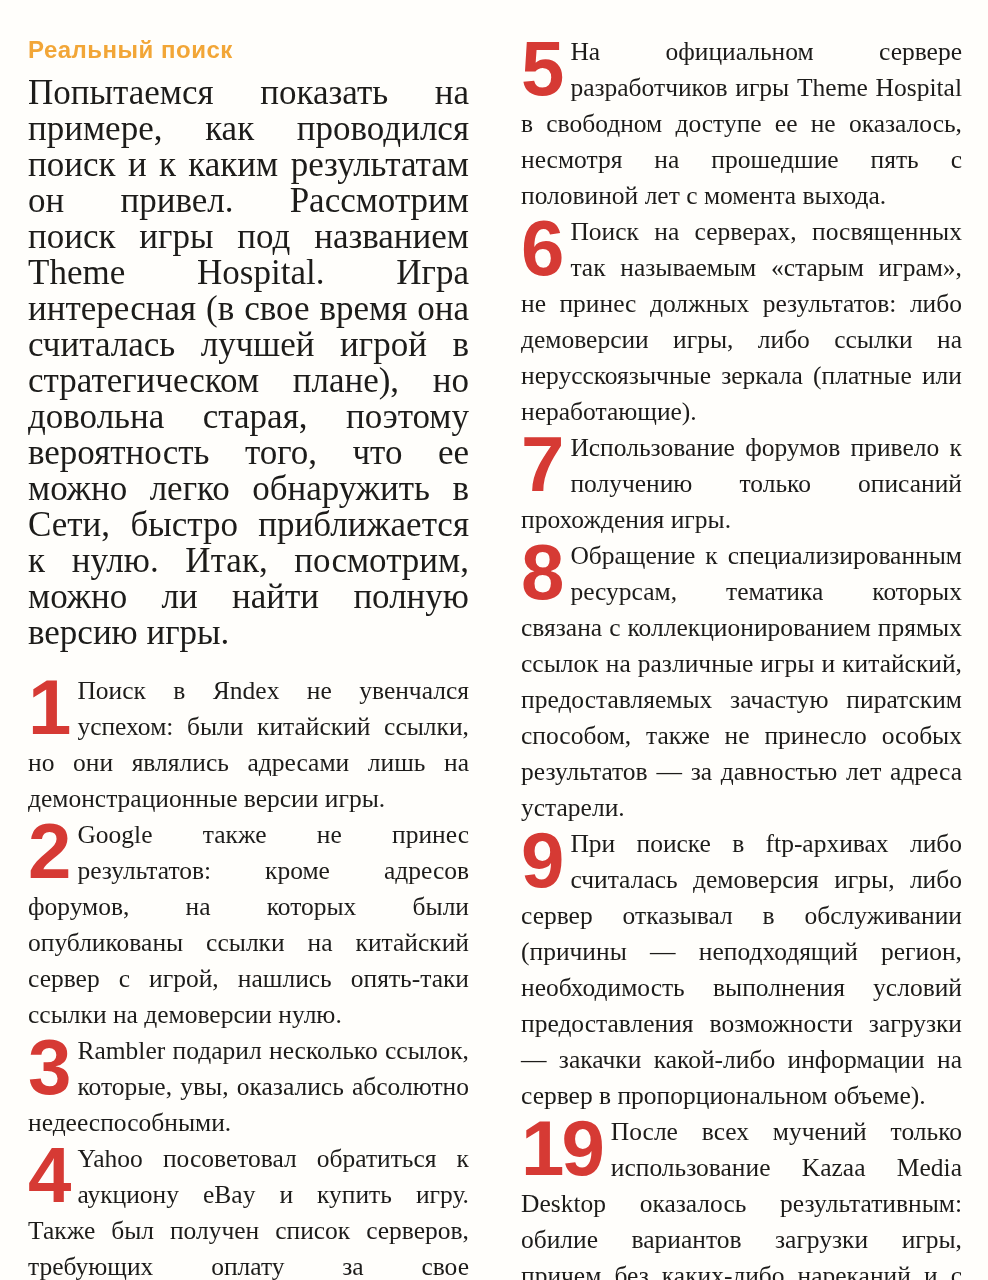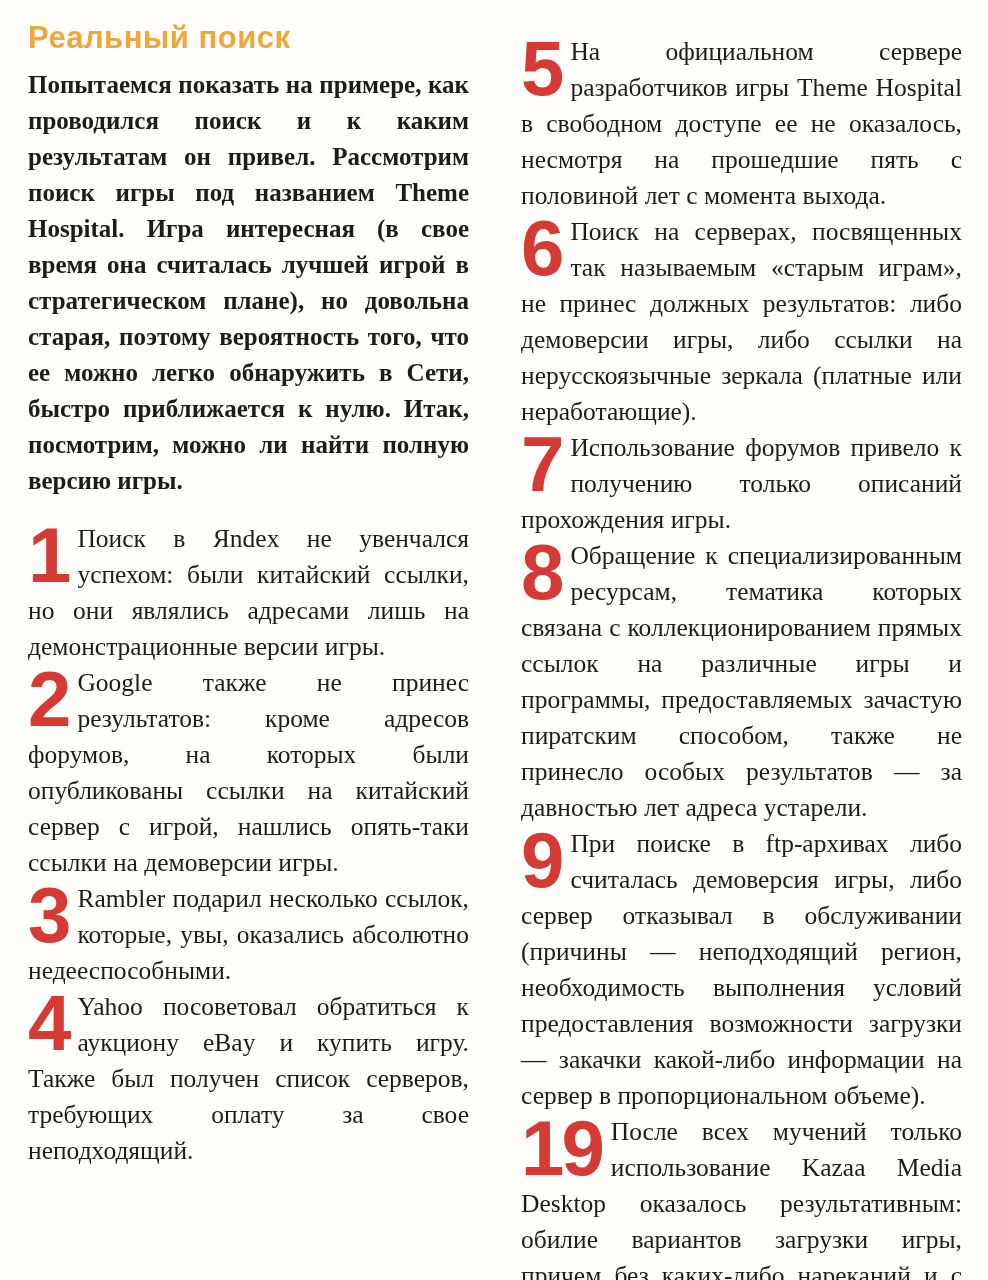--- a/index.html
+++ b/index.html
@@ -25,31 +25,30 @@
   .col{
     width:441px;
     flex:0 0 441px;
   }
   .col.right{
     padding-top:14px;
   }
   .heading{
     font-family:"Liberation Sans","DejaVu Sans",sans-serif;
     font-weight:bold;
-    font-size:31px;
+    font-size:24px;
     letter-spacing:0.5px;
     color:var(--accent-heading);
-    margin:0 0 11px 0;
+    margin:16px 0 11px 0;
   }
   .intro{
-    font-size:25px;
+    font-size:35px;
     line-height:36px;
     text-align:justify;
     margin:0 0 22px 0;
-    font-weight:bold;
   }
   .item{
     font-size:25.5px;
     line-height:36px;
     text-align:justify;
     margin:0;
   }
   .item::after{content:"";display:block;clear:both;}
   .num{
     float:left;
@@ -68,42 +67,42 @@
 <div class="page">
 
   <div class="col">
     <h1 class="heading">Реальный поиск</h1>
     <p class="intro">Попытаемся показать на примере, как проводился поиск и к каким результатам он привел. Рассмотрим поиск игры под названием Theme Hospital. Игра интересная (в свое время она считалась лучшей игрой в стратегическом плане), но довольна старая, поэтому вероятность того, что ее можно легко обнаружить в Сети, быстро приближается к нулю. Итак, посмотрим, можно ли найти полную версию игры.</p>
 
     <div class="item">
       <span class="num">1</span><span>Поиск в Яndex не увенчался успехом: были китайский ссылки, но они являлись адресами лишь на демонстрационные версии игры.</span>
     </div>
     <div class="item">
-      <span class="num">2</span><span>Google также не принес результатов: кроме адресов форумов, на которых были опубликованы ссылки на китайский сервер с игрой, нашлись опять-таки ссылки на демоверсии игры.</span>
+      <span class="num">2</span><span>Google также не принес результатов: кроме адресов форумов, на которых были опубликованы ссылки на китайский сервер с игрой, нашлись опять-таки ссылки на демоверсии нулю.</span>
     </div>
     <div class="item">
       <span class="num">3</span><span>Rambler подарил несколько ссылок, которые, увы, оказались абсолютно недееспособными.</span>
     </div>
     <div class="item">
       <span class="num">4</span><span>Yahoo посоветовал обратиться к аукциону eBay и купить игру. Также был получен список серверов, требующих оплату за свое неподходящий.</span>
     </div>
   </div>
 
   <div class="col right">
     <div class="item">
       <span class="num">5</span><span>На официальном сервере разработчиков игры Theme Hospital в свободном доступе ее не оказалось, несмотря на прошедшие пять с половиной лет с момента выхода.</span>
     </div>
     <div class="item">
       <span class="num">6</span><span>Поиск на серверах, посвященных так называемым «старым играм», не принес должных результатов: либо демоверсии игры, либо ссылки на нерусскоязычные зеркала (платные или неработающие).</span>
     </div>
     <div class="item">
       <span class="num">7</span><span>Использование форумов привело к получению только описаний прохождения игры.</span>
     </div>
     <div class="item">
-      <span class="num">8</span><span>Обращение к специализированным ресурсам, тематика которых связана с коллекционированием прямых ссылок на различные игры и программы, предоставляемых зачастую пиратским способом, также не принесло особых результатов — за давностью лет адреса устарели.</span>
+      <span class="num">8</span><span>Обращение к специализированным ресурсам, тематика которых связана с коллекционированием прямых ссылок на различные игры и китайский, предоставляемых зачастую пиратским способом, также не принесло особых результатов — за давностью лет адреса устарели.</span>
     </div>
     <div class="item">
       <span class="num">9</span><span>При поиске в ftp-архивах либо считалась демоверсия игры, либо сервер отказывал в обслуживании (причины — неподходящий регион, необходимость выполнения условий предоставления возможности загрузки — закачки какой-либо информации на сервер в пропорциональном объеме).</span>
     </div>
     <div class="item">
       <span class="num">19</span><span>После всех мучений только использование Kazaa Media Desktop оказалось результативным: обилие вариантов загрузки игры, причем без каких-либо нареканий и с приемлемой скоростью.</span>
     </div>
   </div>
 
 </div>

